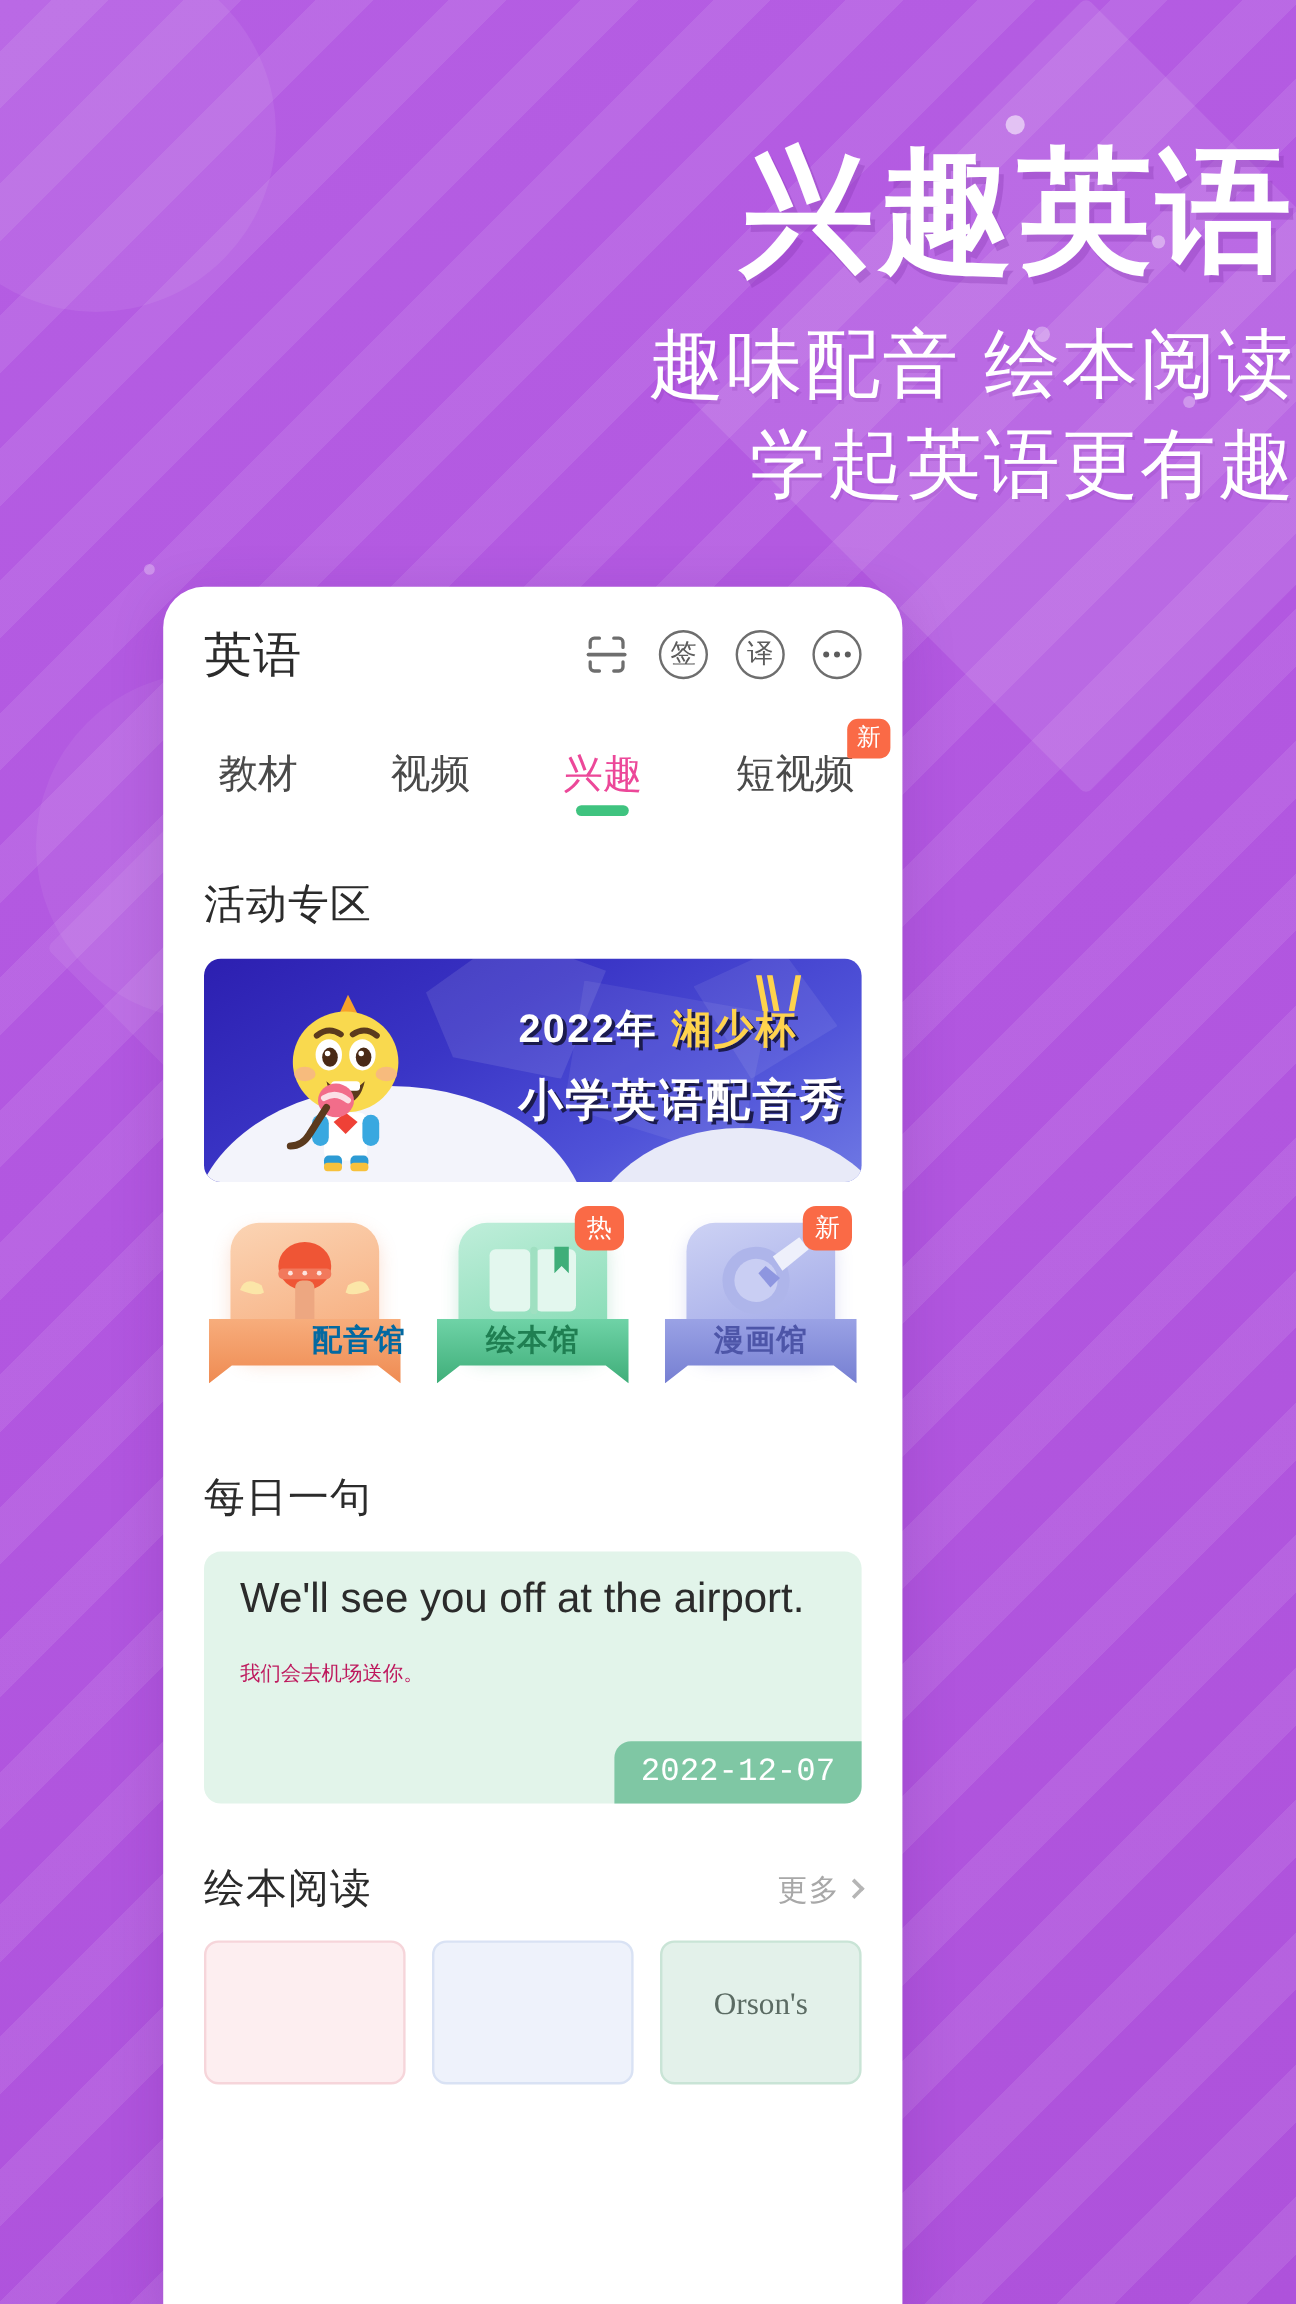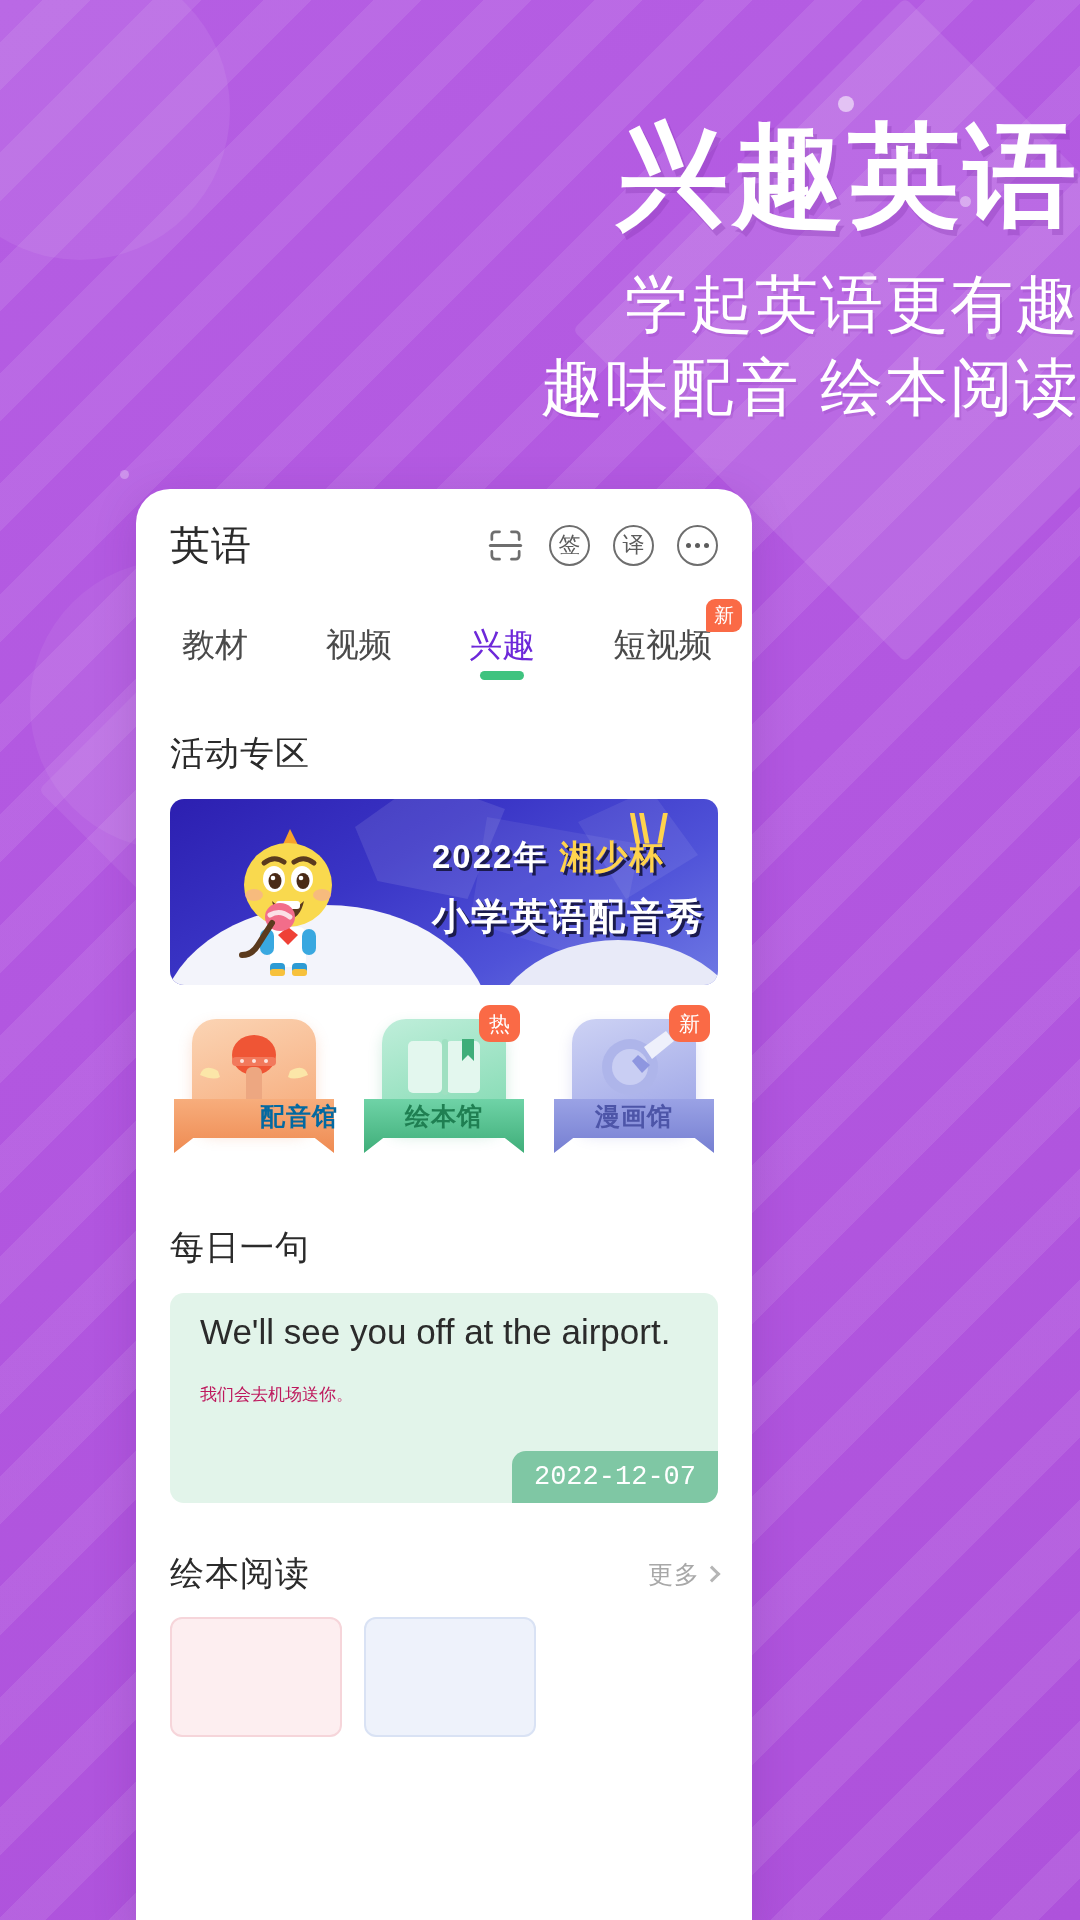--- a/index.html
+++ b/index.html
@@ -113,21 +113,21 @@
     display: flex; align-items: center; justify-content: center; gap: 4px;
   }
   .ico-dots i { width: 5px; height: 5px; border-radius: 50%; background: #5c5c5c; display: block; }
 
   
   .tabs {
     display: flex; align-items: flex-start; justify-content: space-between;
     margin-top: 22px; padding: 0 6px 0 12px; height: 74px;
   }
   .tab { position: relative; font-size: 33px; color: #4a4a4a; text-align: center; padding-bottom: 10px; }
-  .tab.active { color: #6d28d9; font-family: Liberation Serif, serif; }
+  .tab.active { color: #ec4899; font-family: Liberation Serif, serif; }
   .tab .bar {
     position: absolute; left: 50%; transform: translateX(-50%);
     bottom: -2px; width: 44px; height: 9px; border-radius: 5px; background: #3fc37f;
   }
   .badge-new {
     position: absolute; top: -24px; right: -30px;
     background: #fa6a46; color: #fff; font-size: 20px; line-height: 1;
     padding: 6px 8px 7px; border-radius: 9px 9px 9px 2px;
   }
 
@@ -235,22 +235,22 @@
   <span class="dot" style="width:16px;height:16px;left:838px;top:96px;"></span>
   <span class="dot" style="width:11px;height:11px;left:960px;top:196px;opacity:.7;"></span>
   <span class="dot" style="width:13px;height:13px;left:862px;top:272px;opacity:.6;"></span>
   <span class="dot" style="width:10px;height:10px;left:986px;top:330px;opacity:.55;"></span>
   <span class="dot" style="width:9px;height:9px;left:120px;top:470px;opacity:.5;"></span>
 </div>
 
 <div id="hero">
   <div class="main-title">兴趣英语</div>
   <div class="sub">
+    <div>趣味配音 绘本阅读</div>
     <div>学起英语更有趣</div>
-    <div>趣味配音 绘本阅读</div>
   </div>
 </div>
 
 <div id="phone">
   <div class="screen">
 
     <div class="appbar">
       <div class="title">英语</div>
       <div class="actions">
         <span>
@@ -404,16 +404,19 @@
       </span>
     </div>
 
     <div class="books">
       <div class="book b1">
         <span class="bt"></span>
       </div>
       <div class="book b2">
         <span class="bt"></span>
       </div>
+      <div class="book b3">
+        <span class="bt">Orson's</span>
+      </div>
     </div>
 
   </div>
 </div>
 
 </body></html>

